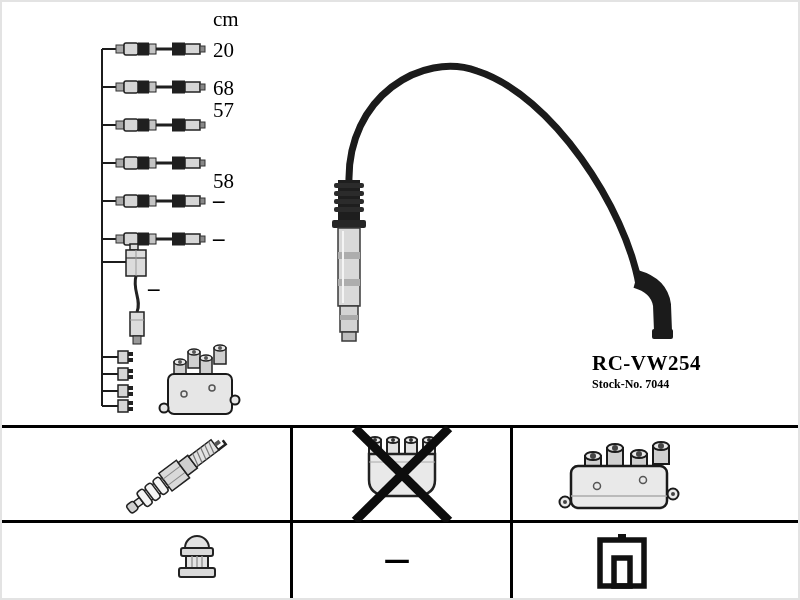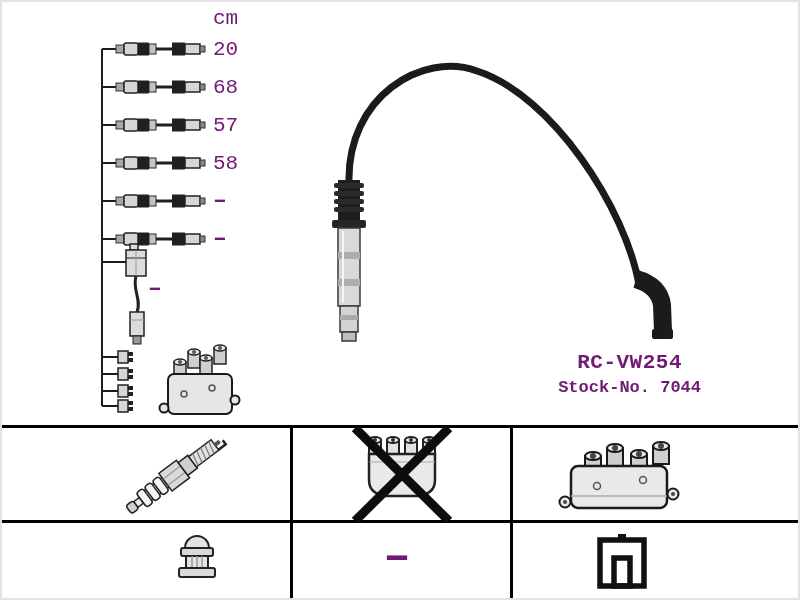--- a/index.html
+++ b/index.html
@@ -1,42 +1,42 @@
 <!DOCTYPE html>
 <html><head>
 <meta charset="utf-8">
 <style>
   html,body{margin:0;padding:0;background:#fff;}
   .stage{
     position:relative;width:800px;height:600px;box-sizing:border-box;
     border:2px solid #e3e3e3;background:#ffffff;overflow:hidden;
-    font-family:Liberation Mono, monospace;color:#701a75;
+    font-family:Liberation Serif, serif;color:#000000;
   }
   .abs{position:absolute;}
   .unit{left:211px;top:5px;font-size:21px;font-weight:500;}
   .len{left:211px;font-size:21px;font-weight:400;}
   .len.dash{font-weight:700;font-size:23px;}
   .coil-dash{left:146px;top:274px;font-size:23px;font-weight:700;}
-  .product{right:97px;top:349px;text-align:center;line-height:1.15;}
+  .product{right:97px;top:349px;text-align:left;line-height:1.15;}
   .product .code{font-size:21px;font-weight:700;letter-spacing:.5px;}
-  .product .stock{font-size:17px;font-weight:700;margin-top:3px;}
+  .product .stock{font-size:12px;font-weight:700;margin-top:3px;}
   .gridline{background:#000;}
   .cell-dash{left:345px;top:532px;width:100px;text-align:center;font-size:46px;font-weight:700;line-height:1;}
   svg{display:block;}
 </style>
 </head>
 <body>
 
 <div class="stage">
 
   <div class="abs unit">cm</div>
   <div class="abs len" style="top:36px">20</div>
   <div class="abs len" style="top:74px">68</div>
-  <div class="abs len" style="top:112px">57</div>
-  <div class="abs len" style="top:150px">58</div>
+  <div class="abs len" style="top:96px">57</div>
+  <div class="abs len" style="top:167px">58</div>
   <div class="abs len dash" style="top:186px">–</div>
   <div class="abs len dash" style="top:224px">–</div>
   <div class="abs coil-dash">–</div>
 
   <svg class="abs" style="left:70px;top:8px" width="200" height="412" viewBox="0 0 200 412">
 
     <g stroke="#1c1c1c" stroke-width="2" fill="none">
       <path d="M30,39 V396"></path>
       <path d="M30,39 H44"></path>
         <path d="M30,77 H44"></path>

